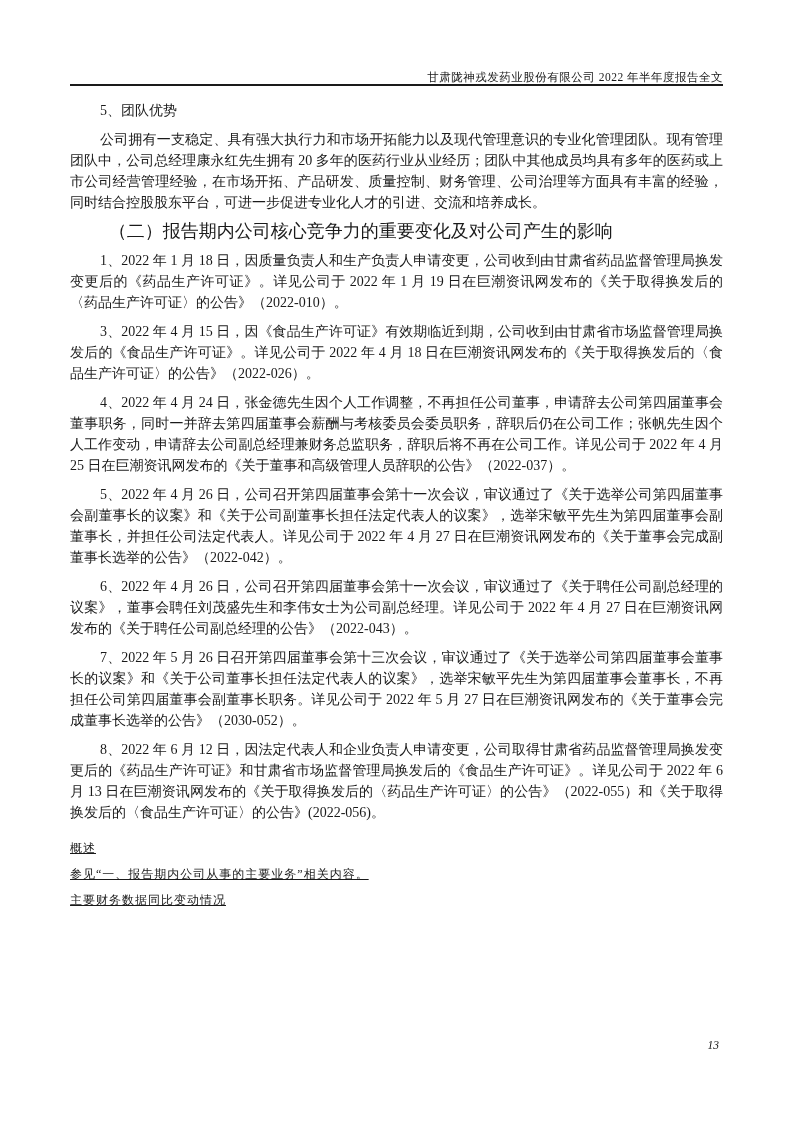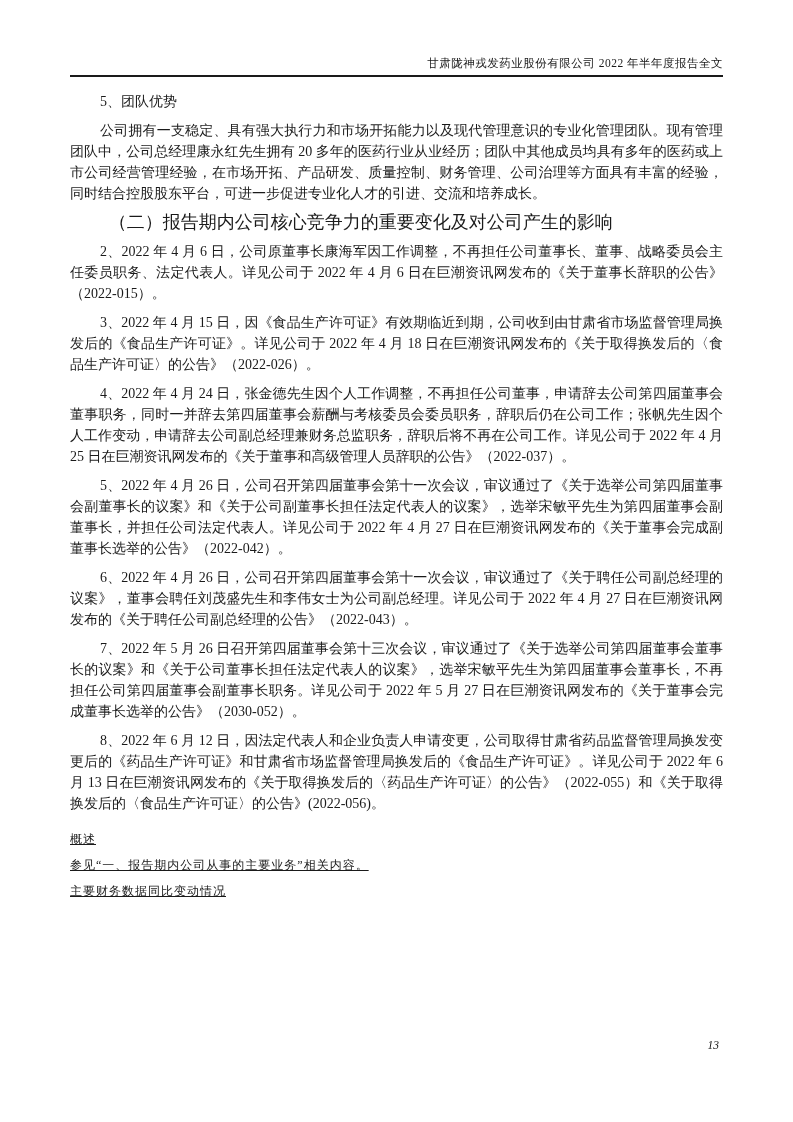--- a/index.html
+++ b/index.html
@@ -12,23 +12,22 @@
     width: 793px;
     height: 1122px;
     margin: 0 auto;
     background: #ffffff;
     color: #1a1a1a;
     font-family: "Liberation Serif", "DejaVu Serif", serif;
     overflow: hidden;
     box-sizing: border-box;
   }
   .running-header {
-    margin: 0 70px;
+    margin: 14px 70px;
     padding-top: 56px;
-    padding-bottom: 5px;
     border-bottom: 2px solid #1a1a1a;
     text-align: right;
     font-size: 11.5px;
     line-height: 14px;
     letter-spacing: 0.5px;
   }
   .content {
     margin: 12px 70px;
     text-align: justify;
   }
@@ -85,21 +84,21 @@
   <div class="running-header">甘肃陇神戎发药业股份有限公司 2022 年半年度报告全文</div>
 
   <div class="content">
 
     <p class="sub-heading">5、团队优势</p>
 
     <p class="para">公司拥有一支稳定、具有强大执行力和市场开拓能力以及现代管理意识的专业化管理团队。现有管理团队中，公司总经理康永红先生拥有 20 多年的医药行业从业经历；团队中其他成员均具有多年的医药或上市公司经营管理经验，在市场开拓、产品研发、质量控制、财务管理、公司治理等方面具有丰富的经验，同时结合控股股东平台，可进一步促进专业化人才的引进、交流和培养成长。</p>
 
     <p class="section-heading">（二）报告期内公司核心竞争力的重要变化及对公司产生的影响</p>
 
-    <p class="para">2、2022 年 4 月 6 日，公司原董事长康海军因工作调整，不再担任公司董事长、董事、战略委员会主任委员职务、法定代表人。详见公司于 2022 年 4 月 6 日在巨潮资讯网发布的《关于董事长辞职的公告》（2022-015）。</p>
+    <p class="para">1、2022 年 1 月 18 日，因质量负责人和生产负责人申请变更，公司收到由甘肃省药品监督管理局换发变更后的《药品生产许可证》。详见公司于 2022 年 1 月 19 日在巨潮资讯网发布的《关于取得换发后的〈药品生产许可证〉的公告》（2022-010）。</p>
     <p class="para">3、2022 年 4 月 15 日，因《食品生产许可证》有效期临近到期，公司收到由甘肃省市场监督管理局换发后的《食品生产许可证》。详见公司于 2022 年 4 月 18 日在巨潮资讯网发布的《关于取得换发后的〈食品生产许可证〉的公告》（2022-026）。</p>
     <p class="para">4、2022 年 4 月 24 日，张金德先生因个人工作调整，不再担任公司董事，申请辞去公司第四届董事会董事职务，同时一并辞去第四届董事会薪酬与考核委员会委员职务，辞职后仍在公司工作；张帆先生因个人工作变动，申请辞去公司副总经理兼财务总监职务，辞职后将不再在公司工作。详见公司于 2022 年 4 月 25 日在巨潮资讯网发布的《关于董事和高级管理人员辞职的公告》（2022-037）。</p>
     <p class="para">5、2022 年 4 月 26 日，公司召开第四届董事会第十一次会议，审议通过了《关于选举公司第四届董事会副董事长的议案》和《关于公司副董事长担任法定代表人的议案》，选举宋敏平先生为第四届董事会副董事长，并担任公司法定代表人。详见公司于 2022 年 4 月 27 日在巨潮资讯网发布的《关于董事会完成副董事长选举的公告》（2022-042）。</p>
     <p class="para">6、2022 年 4 月 26 日，公司召开第四届董事会第十一次会议，审议通过了《关于聘任公司副总经理的议案》，董事会聘任刘茂盛先生和李伟女士为公司副总经理。详见公司于 2022 年 4 月 27 日在巨潮资讯网发布的《关于聘任公司副总经理的公告》（2022-043）。</p>
     <p class="para">7、2022 年 5 月 26 日召开第四届董事会第十三次会议，审议通过了《关于选举公司第四届董事会董事长的议案》和《关于公司董事长担任法定代表人的议案》，选举宋敏平先生为第四届董事会董事长，不再担任公司第四届董事会副董事长职务。详见公司于 2022 年 5 月 27 日在巨潮资讯网发布的《关于董事会完成董事长选举的公告》（2030-052）。</p>
     <p class="para">8、2022 年 6 月 12 日，因法定代表人和企业负责人申请变更，公司取得甘肃省药品监督管理局换发变更后的《药品生产许可证》和甘肃省市场监督管理局换发后的《食品生产许可证》。详见公司于 2022 年 6 月 13 日在巨潮资讯网发布的《关于取得换发后的〈药品生产许可证〉的公告》（2022-055）和《关于取得换发后的〈食品生产许可证〉的公告》(2022-056)。</p>
 
 
     <p class="note note-first">概述</p>
 

